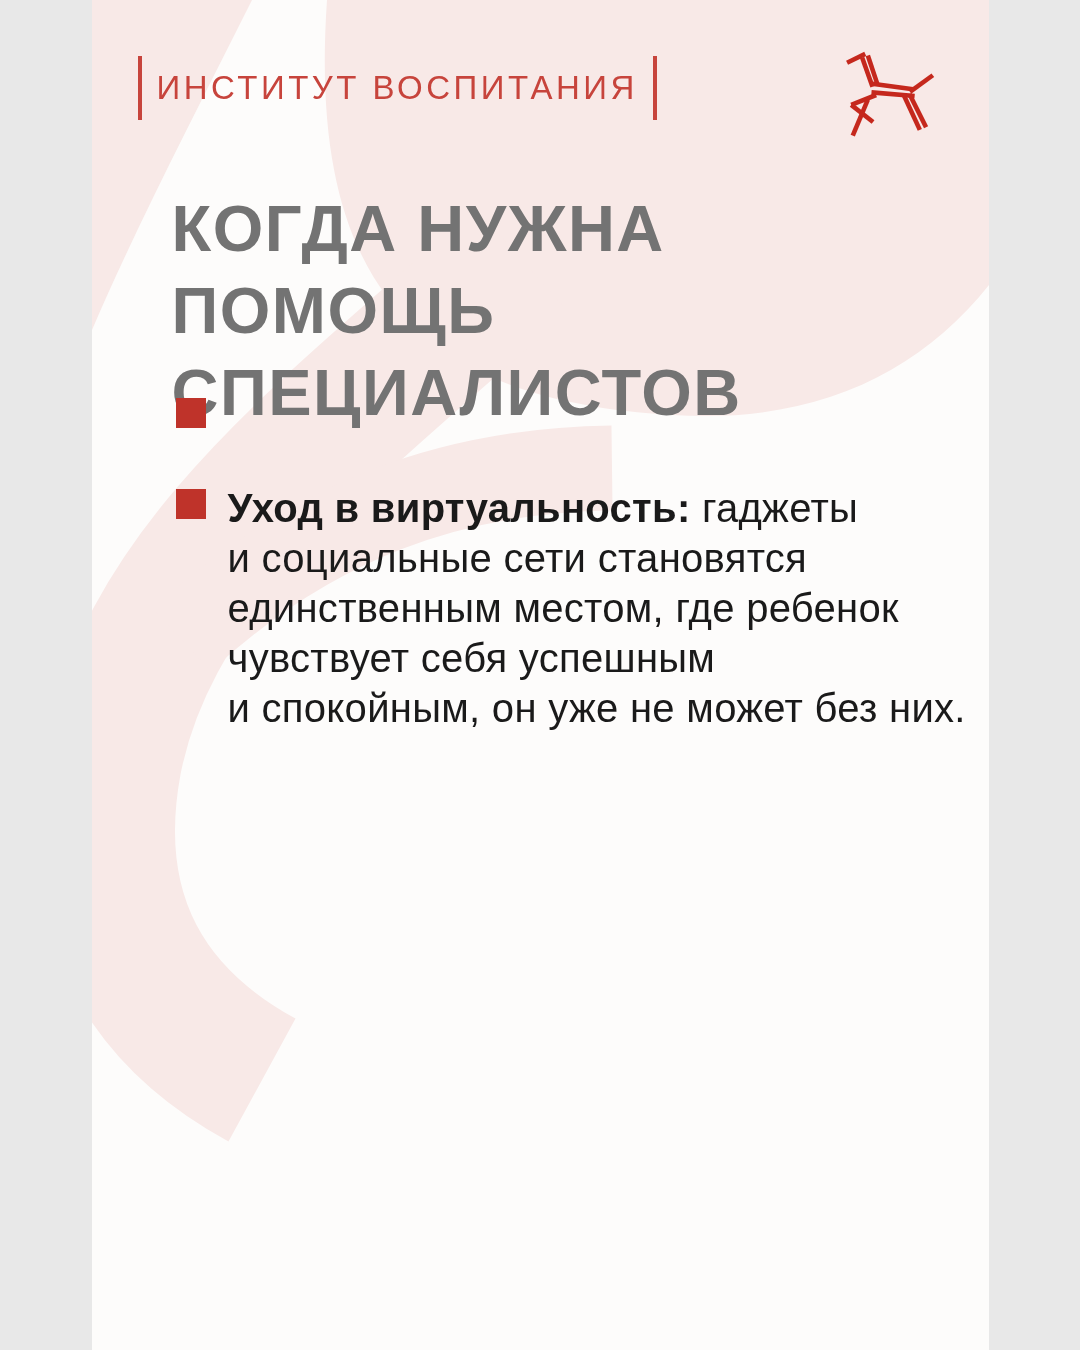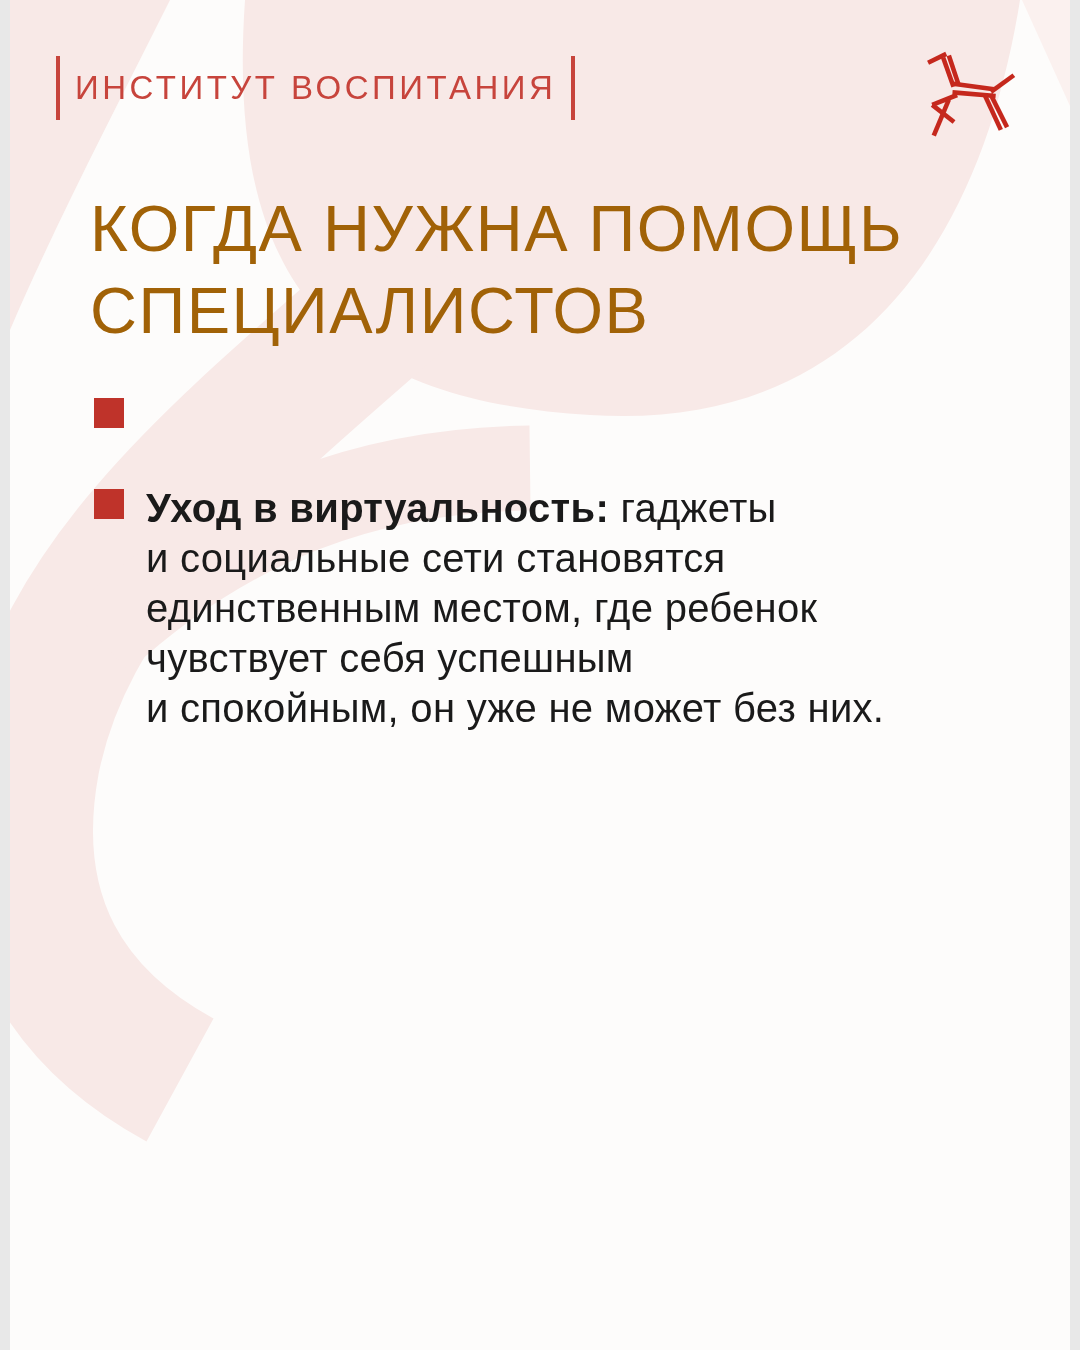--- a/index.html
+++ b/index.html
@@ -1,18 +1,18 @@
 <!DOCTYPE html>
 <html><head>
 <meta charset="utf-8">
 <style>
   html,body{margin:0;padding:0;background:#e8e8e8;}
   .canvas{
     position:relative;
-    width:1060px;height:1350px;
+    width:897px;height:1350px;
     margin:0 auto;
     background:#fdfcfb;
     overflow:hidden;
     font-family:"Liberation Sans", sans-serif;
   }
   .watermark{position:absolute;left:0;top:0;width:1080px;height:1350px;z-index:0;}
   .content{position:relative;z-index:1;}
 
   
   .brand{
@@ -29,23 +29,23 @@
     white-space:nowrap;
   }
   .horse{position:absolute;right:52px;top:48px;width:104px;height:94px;z-index:1;}
 
   
   .title{
     position:absolute;left:80px;top:188px;right:40px;z-index:1;
     margin:0;
     font-size:65px;
     line-height:82px;
-    font-weight:400;
+    font-weight:700;
     letter-spacing:1.5px;
-    color:#a16207;
+    color:#737373;
     white-space:pre-line;
   }
 
   
   .bullets{
     position:absolute;left:84px;top:392px;width:940px;z-index:1;
     list-style:none;margin:0;padding:0;
   }
   .bullets li{
     display:flex;align-items:flex-start;gap:22px;

